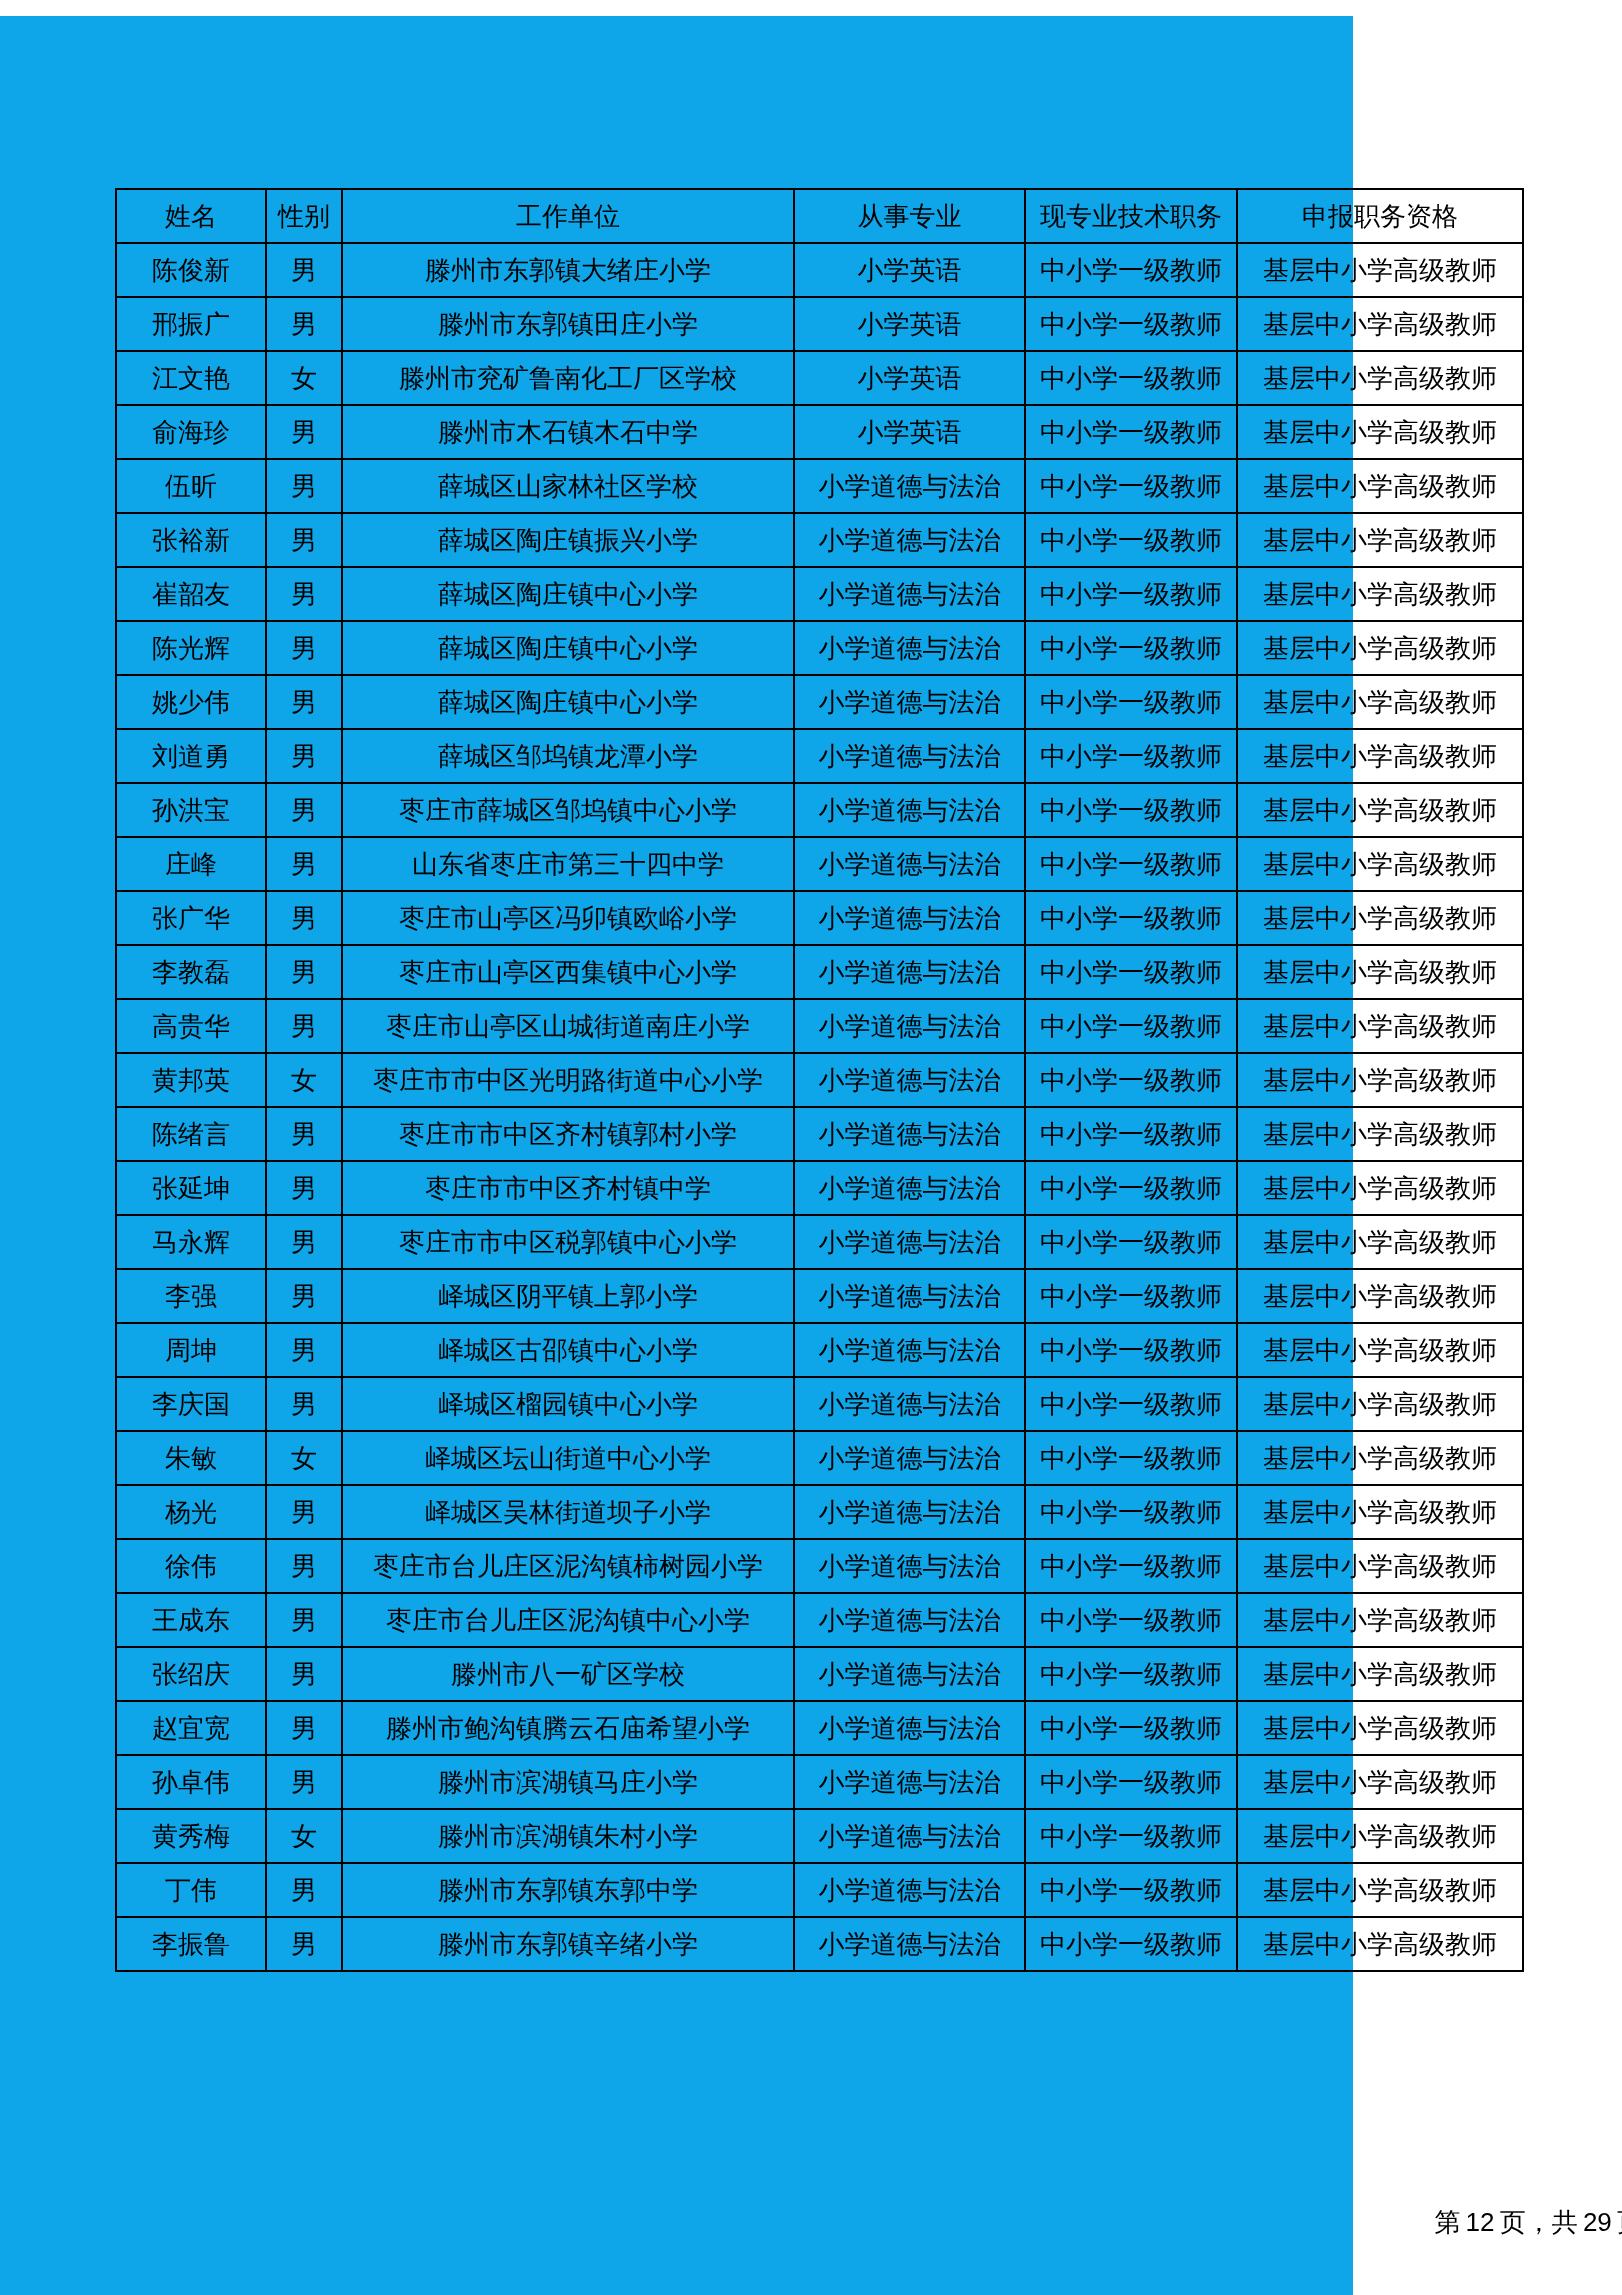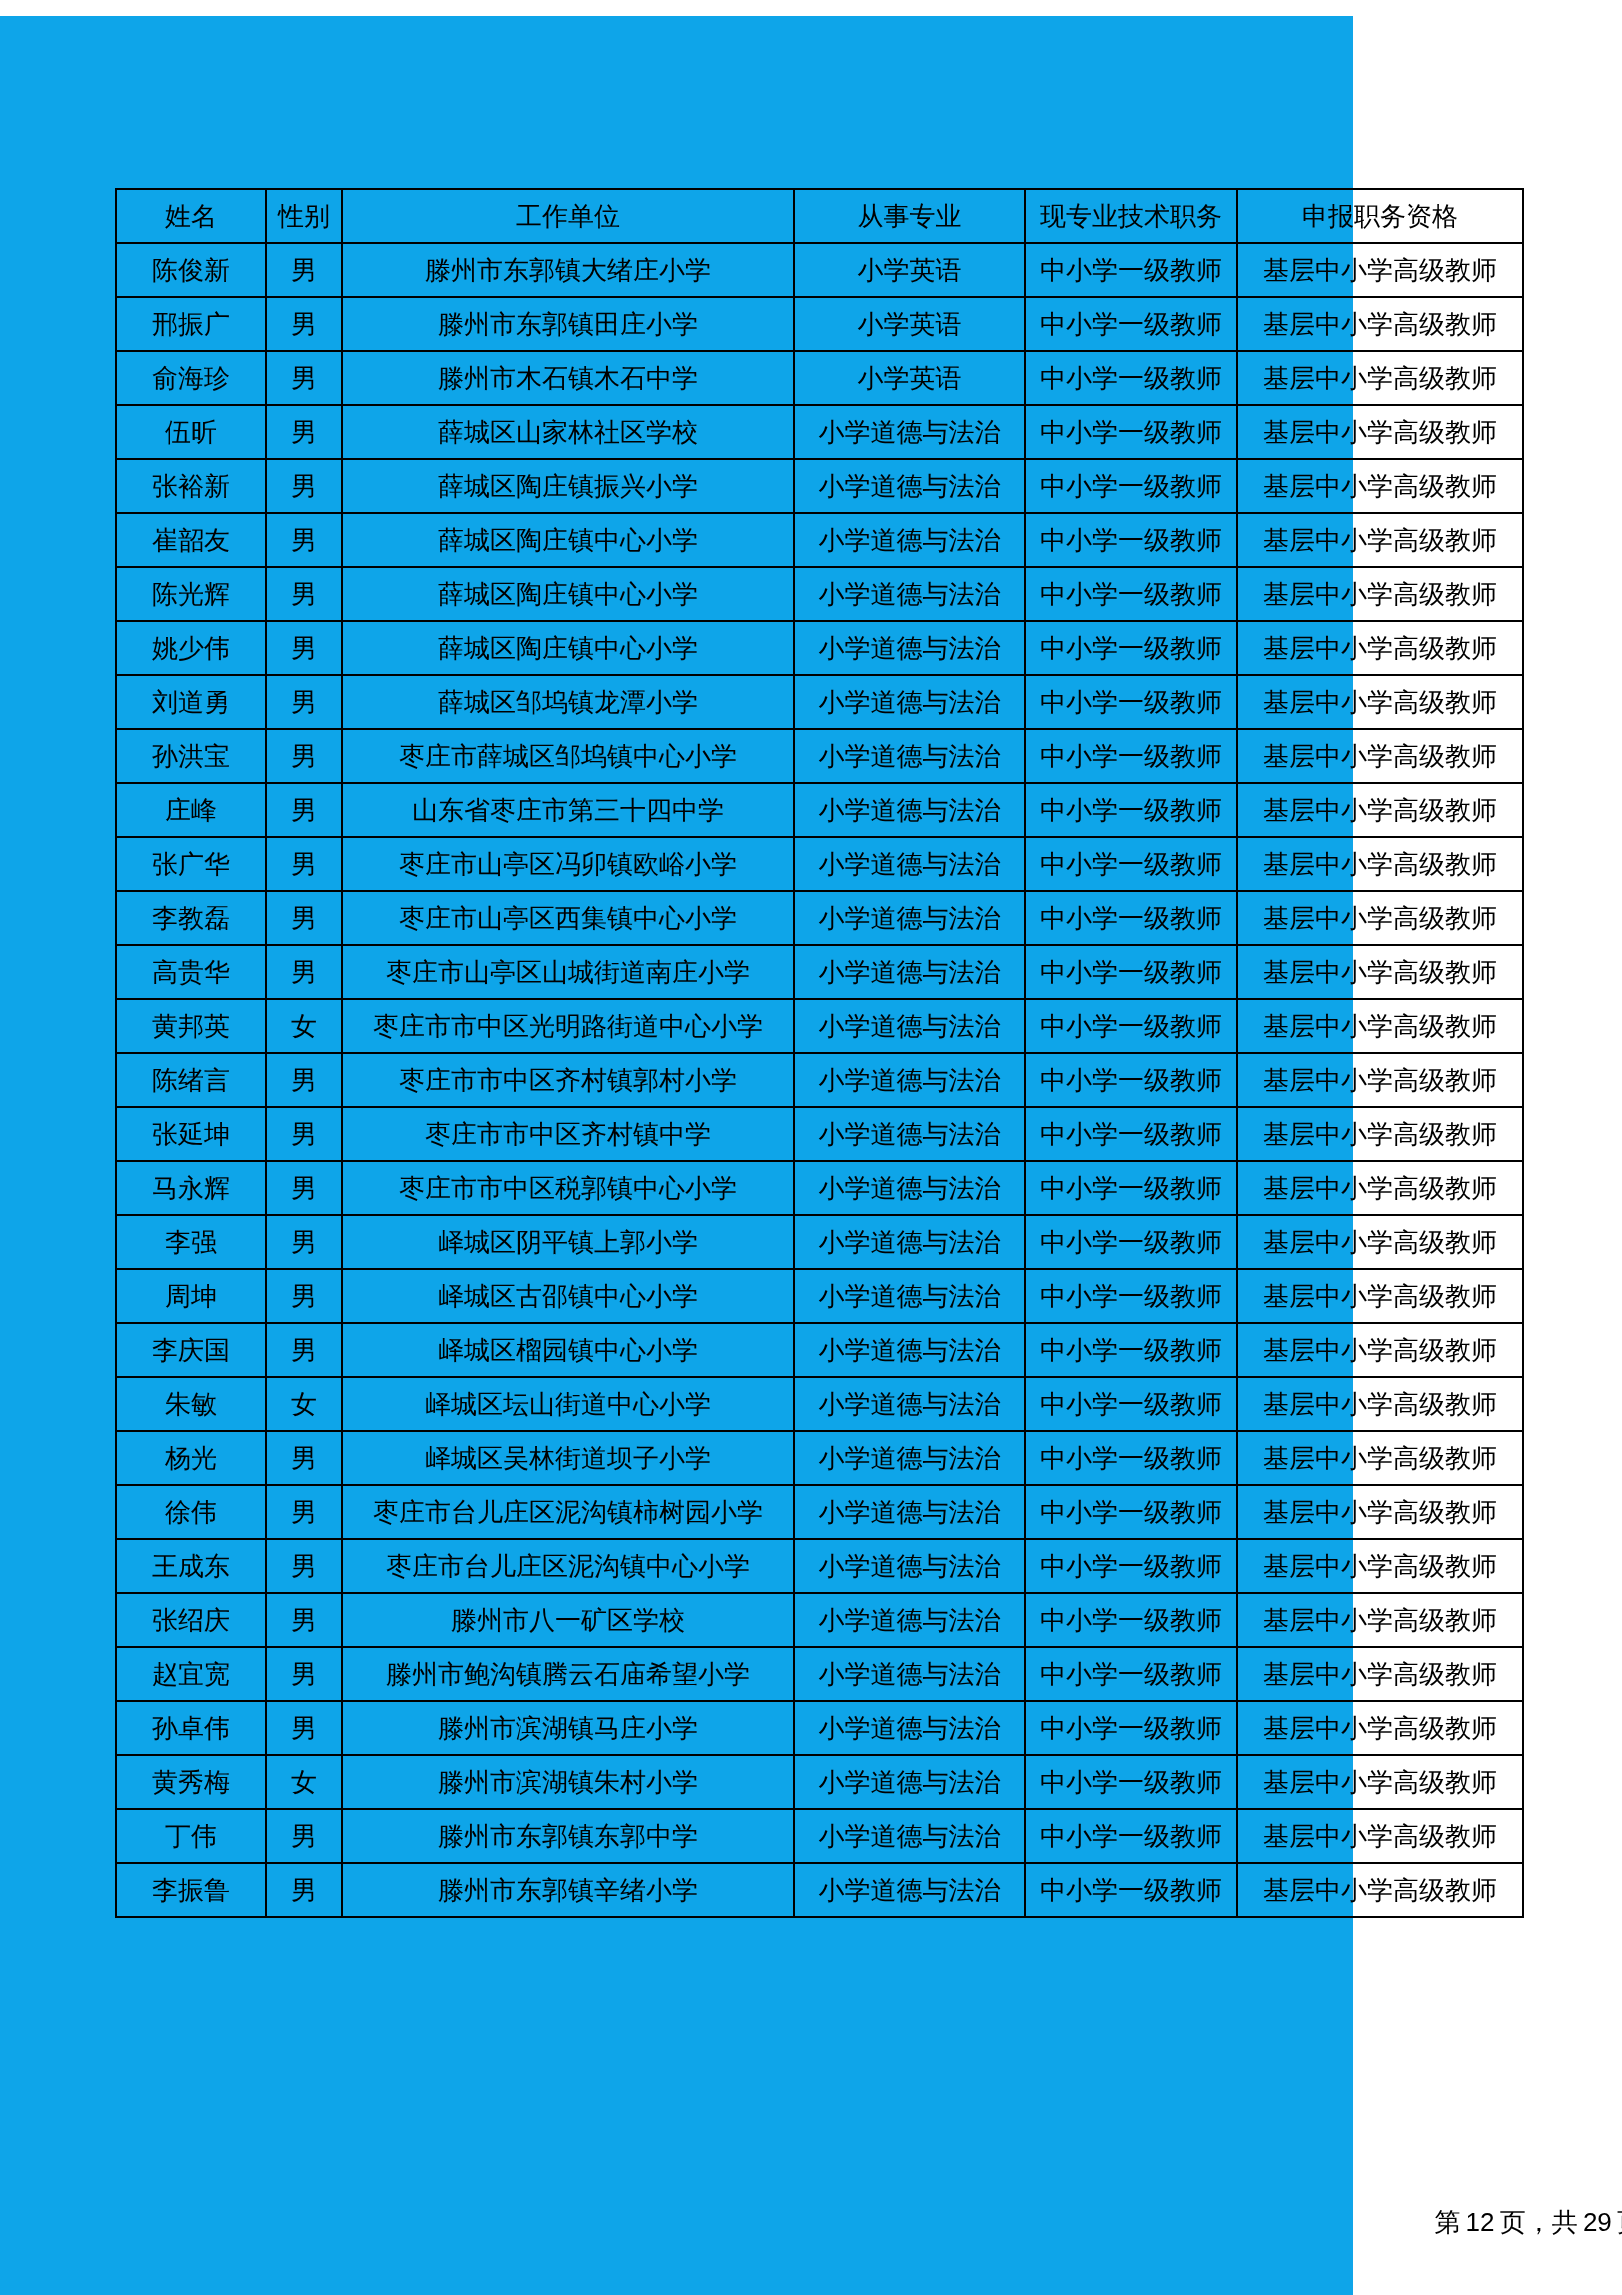--- a/index.html
+++ b/index.html
@@ -99,20 +99,28 @@
         </tr>
         <tr>
           <td>邢振广</td>
           <td>男</td>
           <td>滕州市东郭镇田庄小学</td>
           <td>小学英语</td>
           <td>中小学一级教师</td>
           <td>基层中小学高级教师</td>
         </tr>
         <tr>
+          <td>江文艳</td>
+          <td>女</td>
+          <td>滕州市兖矿鲁南化工厂区学校</td>
+          <td>小学英语</td>
+          <td>中小学一级教师</td>
+          <td>基层中小学高级教师</td>
+        </tr>
+        <tr>
           <td>俞海珍</td>
           <td>男</td>
           <td>滕州市木石镇木石中学</td>
           <td>小学英语</td>
           <td>中小学一级教师</td>
           <td>基层中小学高级教师</td>
         </tr>
         <tr>
           <td>伍昕</td>
           <td>男</td>

